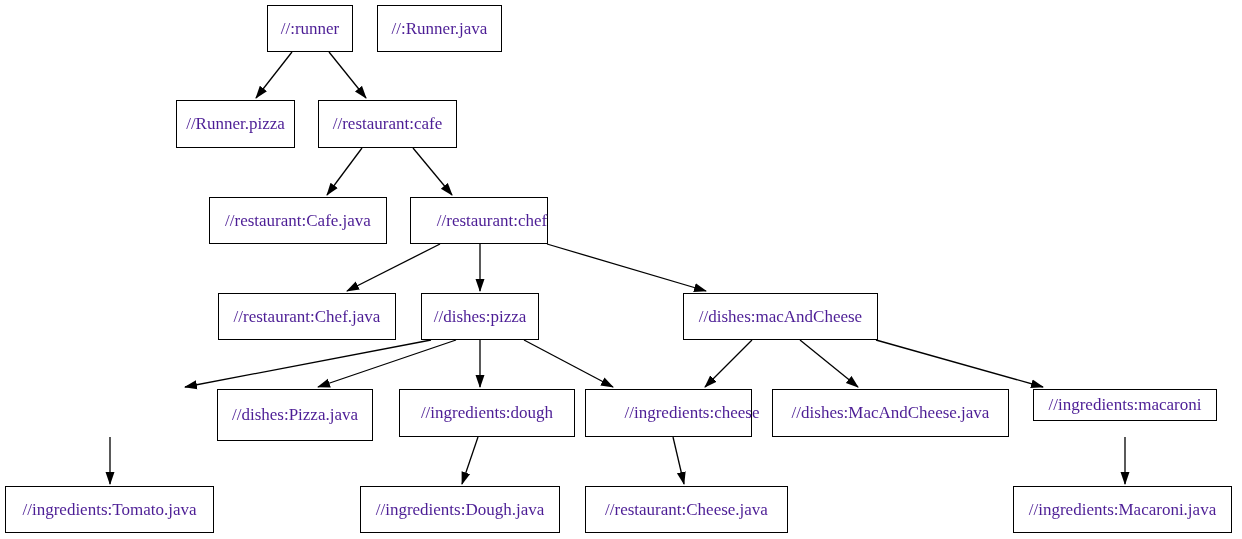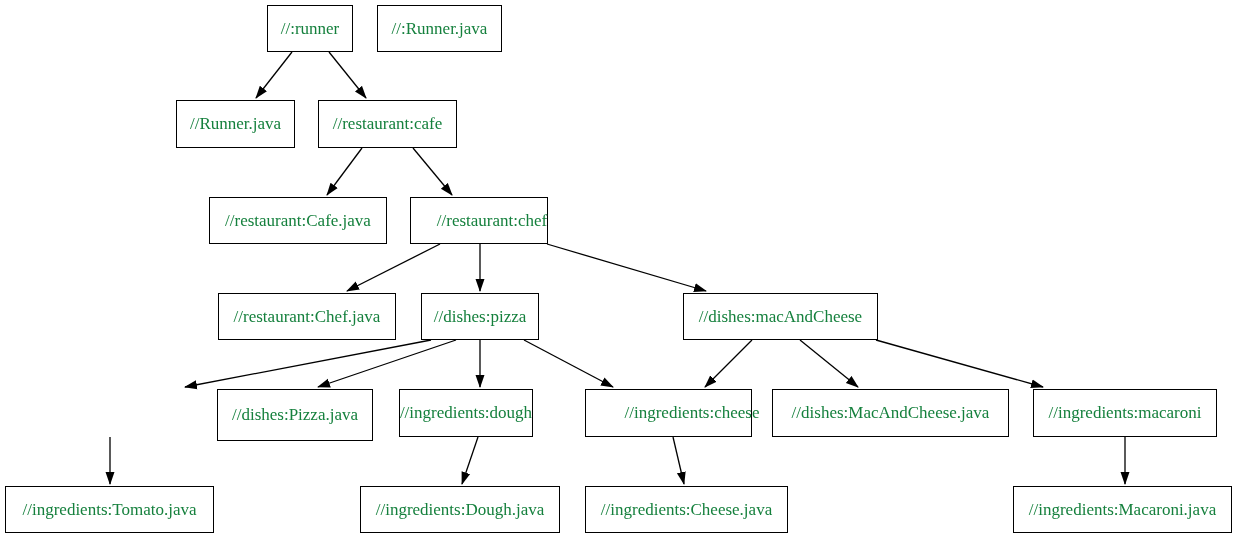--- a/index.html
+++ b/index.html
@@ -24,21 +24,21 @@
   }
   .node {
     position: absolute;
     box-sizing: border-box;
     border: 1px solid #000000;
     background: #ffffff;
     display: flex;
     align-items: center;
     justify-content: center;
     font-size: 17px;
-    color: #15803d;
+    color: #4c1d95;
     white-space: nowrap;
     text-align: center;
   }
 </style>
 </head>
 <body>
 
 <div id="graph-canvas">
 
   <svg id="edge-layer" width="1242" height="539" viewBox="0 0 1242 539" xmlns="http://www.w3.org/2000/svg">
@@ -65,34 +65,34 @@
       <line x1="110" y1="437" x2="110" y2="484" marker-end="url(#arrow)"></line>
       <line x1="478" y1="437" x2="462" y2="484" marker-end="url(#arrow)"></line>
       <line x1="673" y1="437" x2="684" y2="484" marker-end="url(#arrow)"></line>
       <line x1="1125" y1="437" x2="1125" y2="484" marker-end="url(#arrow)"></line>
     </g>
   </svg>
 
   <div class="node" style="left:267px;  top:5px;   width:86px;  height:47px;">//:runner</div>
   <div class="node" style="left:377px;  top:5px;   width:125px; height:47px;">//:Runner.java</div>
 
-  <div class="node" style="left:176px;  top:100px; width:119px; height:48px;">//Runner.java</div>
+  <div class="node" style="left:176px;  top:100px; width:119px; height:48px;">//Runner.pizza</div>
   <div class="node" style="left:318px;  top:100px; width:139px; height:48px;">//restaurant:cafe</div>
 
   <div class="node" style="left:209px;  top:197px; width:178px; height:47px;">//restaurant:Cafe.java</div>
   <div class="node" style="left:410px;  top:197px; width:138px; height:47px;padding-left:26px;">//restaurant:chef</div>
 
   <div class="node" style="left:218px;  top:293px; width:178px; height:47px;">//restaurant:Chef.java</div>
   <div class="node" style="left:421px;  top:293px; width:118px; height:47px;">//dishes:pizza</div>
   <div class="node" style="left:683px;  top:293px; width:195px; height:47px;">//dishes:macAndCheese</div>
 
   <div class="node" style="left:217px;  top:389px; width:156px; height:52px;">//dishes:Pizza.java</div>
-  <div class="node" style="left:399px;  top:389px; width:134px; height:48px;">//ingredients:dough</div>
+  <div class="node" style="left:399px;  top:389px; width:176px; height:48px;">//ingredients:dough</div>
   <div class="node" style="left:585px;  top:389px; width:167px; height:48px;padding-left:47px;">//ingredients:cheese</div>
   <div class="node" style="left:772px;  top:389px; width:237px; height:48px;">//dishes:MacAndCheese.java</div>
-  <div class="node" style="left:1033px; top:389px; width:184px; height:48px;">//ingredients:macaroni</div>
+  <div class="node" style="left:1033px; top:389px; width:184px; height:32px;">//ingredients:macaroni</div>
 
   <div class="node" style="left:5px;    top:486px; width:209px; height:47px;">//ingredients:Tomato.java</div>
   <div class="node" style="left:360px;  top:486px; width:200px; height:47px;">//ingredients:Dough.java</div>
-  <div class="node" style="left:585px;  top:486px; width:203px; height:47px;">//ingredients:Cheese.java</div>
+  <div class="node" style="left:585px;  top:486px; width:203px; height:47px;">//restaurant:Cheese.java</div>
   <div class="node" style="left:1013px; top:486px; width:219px; height:47px;">//ingredients:Macaroni.java</div>
 
 </div>
 
 </body></html>

